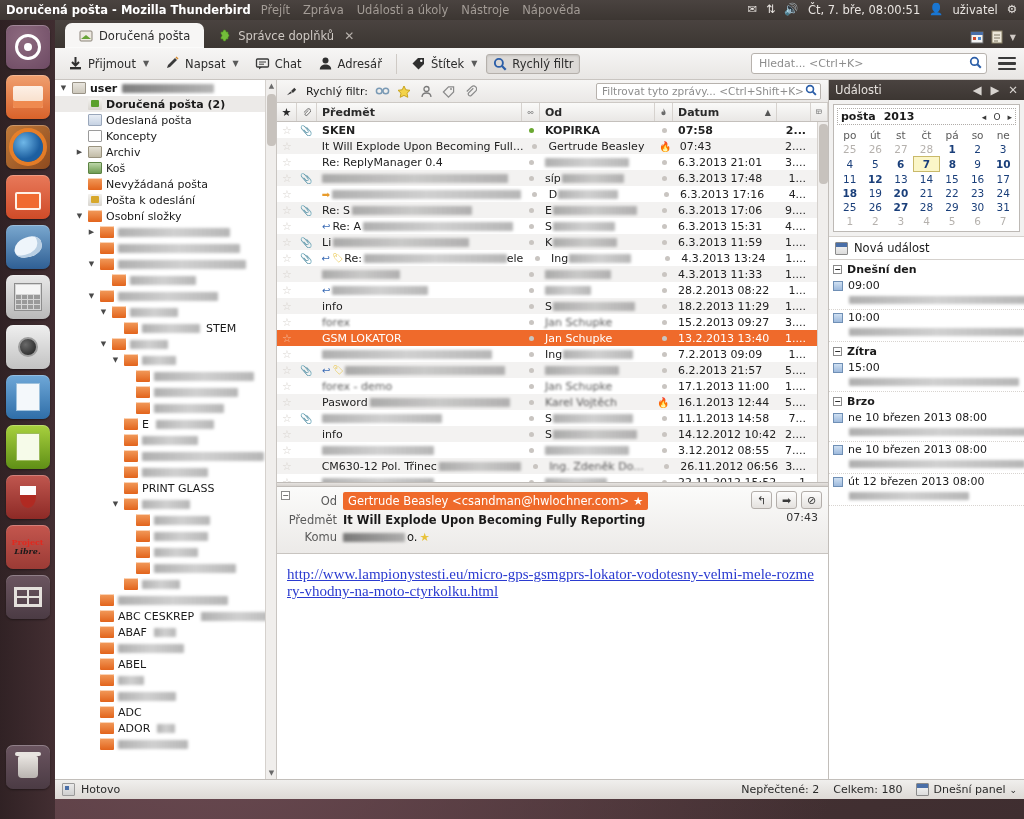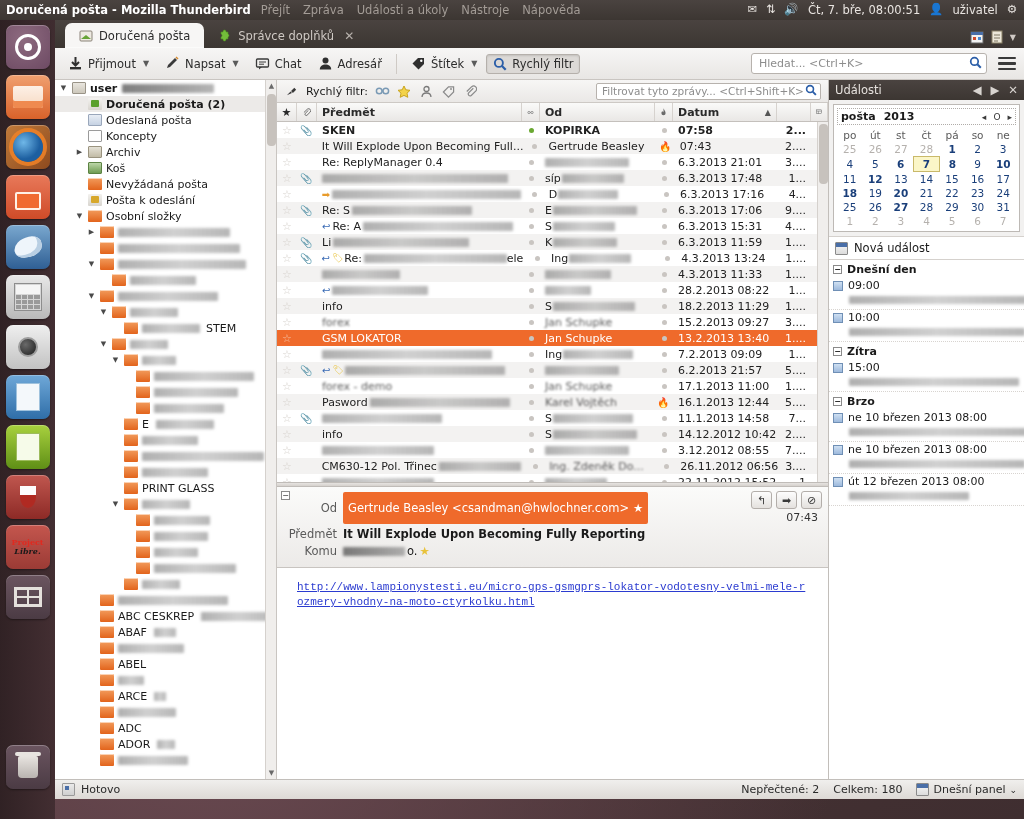--- a/index.html
+++ b/index.html
@@ -206,33 +206,33 @@
   .tlscroll .thumb{position:absolute;left:1px;width:9px;background:#c7c2bd;border-radius:4px;}
   
   #hsplit{flex:0 0 5px;background:linear-gradient(to bottom,#e6e3e0,#d5d1cd);border-top:1px solid #c0bcb8;border-bottom:1px solid #c0bcb8;}
   
   #msgpane{flex:0 0 292px;display:flex;flex-direction:column;background:#fff;min-height:0;}
   #msghead{
     background:linear-gradient(to bottom,#fbfbfa,#eceae8);border-bottom:1px solid #c8c4c0;padding:5px 6px 6px 6px;position:relative;
   }
   .hdrline{display:flex;align-items:center;gap:6px;margin-bottom:3px;font-size:11.5px;}
   .hdrlabel{width:54px;text-align:right;color:#5a5a5a;flex:0 0 54px;}
-  .frompill{background:#ef6a2b;color:#fff;padding:9px 5px;border-radius:2px;display:inline-flex;align-items:center;gap:4px;}
+  .frompill{background:#ef6a2b;color:#fff;padding:2px 5px;border-radius:2px;display:inline-flex;align-items:center;gap:4px;}
   .subjval{font-weight:bold;color:#1a1a1a;}
   .msgtime{position:absolute;right:10px;top:24px;font-size:11px;color:#333;}
   .hdrbtns{position:absolute;right:6px;top:4px;display:flex;gap:4px;}
   .hdrbtn{
     width:21px;height:18px;border:1px solid #b3aeaa;border-radius:3px;
     background:linear-gradient(to bottom,#fdfdfd,#e4e1de);display:flex;align-items:center;justify-content:center;font-size:11px;color:#3a3a3a;
   }
   .collapsebox{
     position:absolute;left:4px;top:4px;width:9px;height:9px;border:1px solid #8a8a8a;background:#fff;
     font-size:8px;line-height:7px;text-align:center;color:#333;
   }
-  #msgbody{flex:1 1 auto;padding:12px 20px;font-family:Liberation Mono, monospace;font-size:11px;overflow:hidden;}
+  #msgbody{flex:1 1 auto;padding:12px 10px;font-family:Liberation Serif, serif;font-size:15px;overflow:hidden;}
   #msgbody a{color:#2b3bd0;text-decoration:underline;word-break:break-all;line-height:15px;}
   
   #todaypane{
     flex:0 0 196px;background:#f2f1f0;border-left:1px solid #c2beba;display:flex;flex-direction:column;min-width:0;
   }
   #tphead{
     height:20px;background:linear-gradient(to bottom,#4a4340,#3c3632);color:#e6e2de;display:flex;align-items:center;
     padding:0 6px;font-size:11.5px;gap:6px;flex:0 0 20px;
   }
   #tphead .nav{margin-left:auto;display:flex;gap:9px;align-items:center;color:#d8d4d0;}
@@ -690,27 +690,20 @@
             <span style="width:24px;flex:0 0 24px"></span>
             <span class="twisty"></span>
             <span class="ficon ic-folder"></span>
             <span>ABEL</span>
           </div>
           <div class="frow">
             <span style="width:24px;flex:0 0 24px"></span>
             <span class="twisty"></span>
             <span class="ficon ic-folder"></span>
             <span class="redacted" style="width:26px;margin-left:0px"></span>
-          </div>
-          <div class="frow">
-            <span style="width:24px;flex:0 0 24px"></span>
-            <span class="twisty"></span>
-            <span class="ficon ic-folder"></span>
-            <span>ARCE</span>
-            <span class="redacted" style="width:12px;margin-left:3px"></span>
           </div>
           <div class="frow">
             <span style="width:24px;flex:0 0 24px"></span>
             <span class="twisty"></span>
             <span class="ficon ic-folder"></span>
             <span class="redacted" style="width:58px;margin-left:0px"></span>
           </div>
           <div class="frow">
             <span style="width:24px;flex:0 0 24px"></span>
             <span class="twisty"></span>

